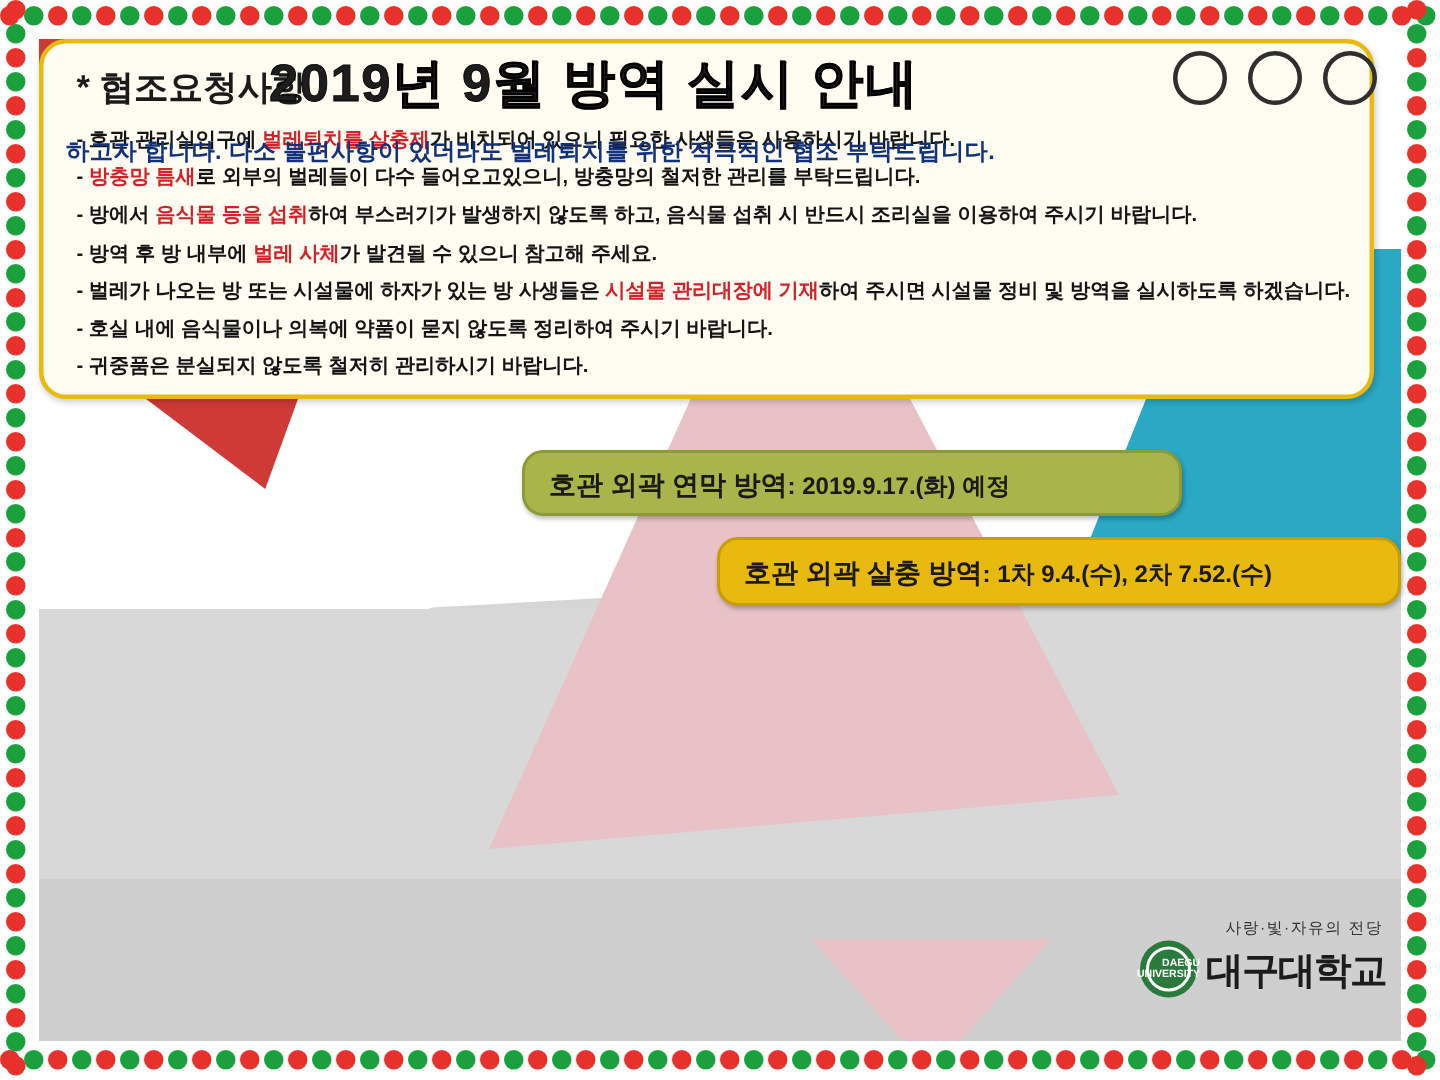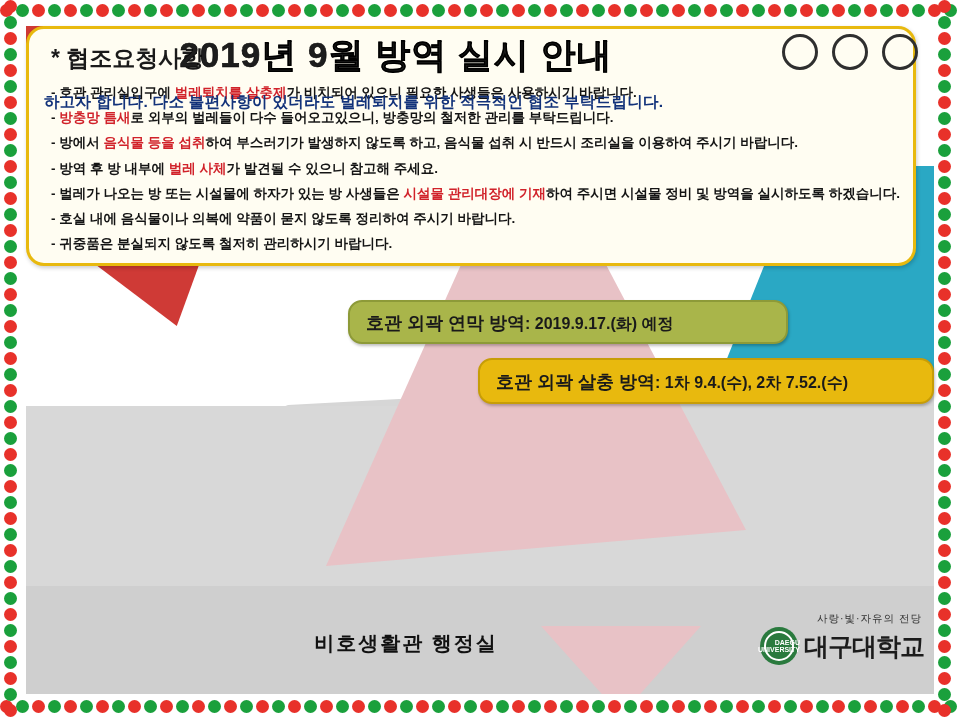--- a/index.html
+++ b/index.html
@@ -541,21 +541,20 @@
       <h2>* 협조요청사항</h2>
       <p class="req-line">- 호관 관리실입구에 <span class="hl">벌레퇴치를 살충제</span>가 비치되어 있으니 필요한 사생들은 사용하시기 바랍니다.</p>
       <p class="req-line">- <span class="hl">방충망 틈새</span>로 외부의 벌레들이 다수 들어오고있으니, 방충망의 철저한 관리를 부탁드립니다.</p>
       <p class="req-line">- 방에서 <span class="hl">음식물 등을 섭취</span>하여 부스러기가 발생하지 않도록 하고, 음식물 섭취 시 반드시 조리실을 이용하여 주시기 바랍니다.</p>
       <p class="req-line">- 방역 후 방 내부에 <span class="hl">벌레 사체</span>가 발견될 수 있으니 참고해 주세요.</p>
       <p class="req-line">- 벌레가 나오는 방 또는 시설물에 하자가 있는 방 사생들은 <span class="hl">시설물 관리대장에 기재</span>하여 주시면 시설물 정비 및 방역을 실시하도록 하겠습니다.</p>
       <p class="req-line">- 호실 내에 음식물이나 의복에 약품이 묻지 않도록 정리하여 주시기 바랍니다.</p>
       <p class="req-line">- 귀중품은 분실되지 않도록 철저히 관리하시기 바랍니다.</p>
     </div>
 
-    <div class="footer-text">비호생활관  행정실</div>
 
     <div class="logo">
       <div class="slogan">사랑·빛·자유의 전당</div>
       <div class="row">
         <div class="emblem">
           <span>DAEGU UNIVERSITY</span>
         </div>
         <div class="name">대구대학교</div>
       </div>
     </div>

